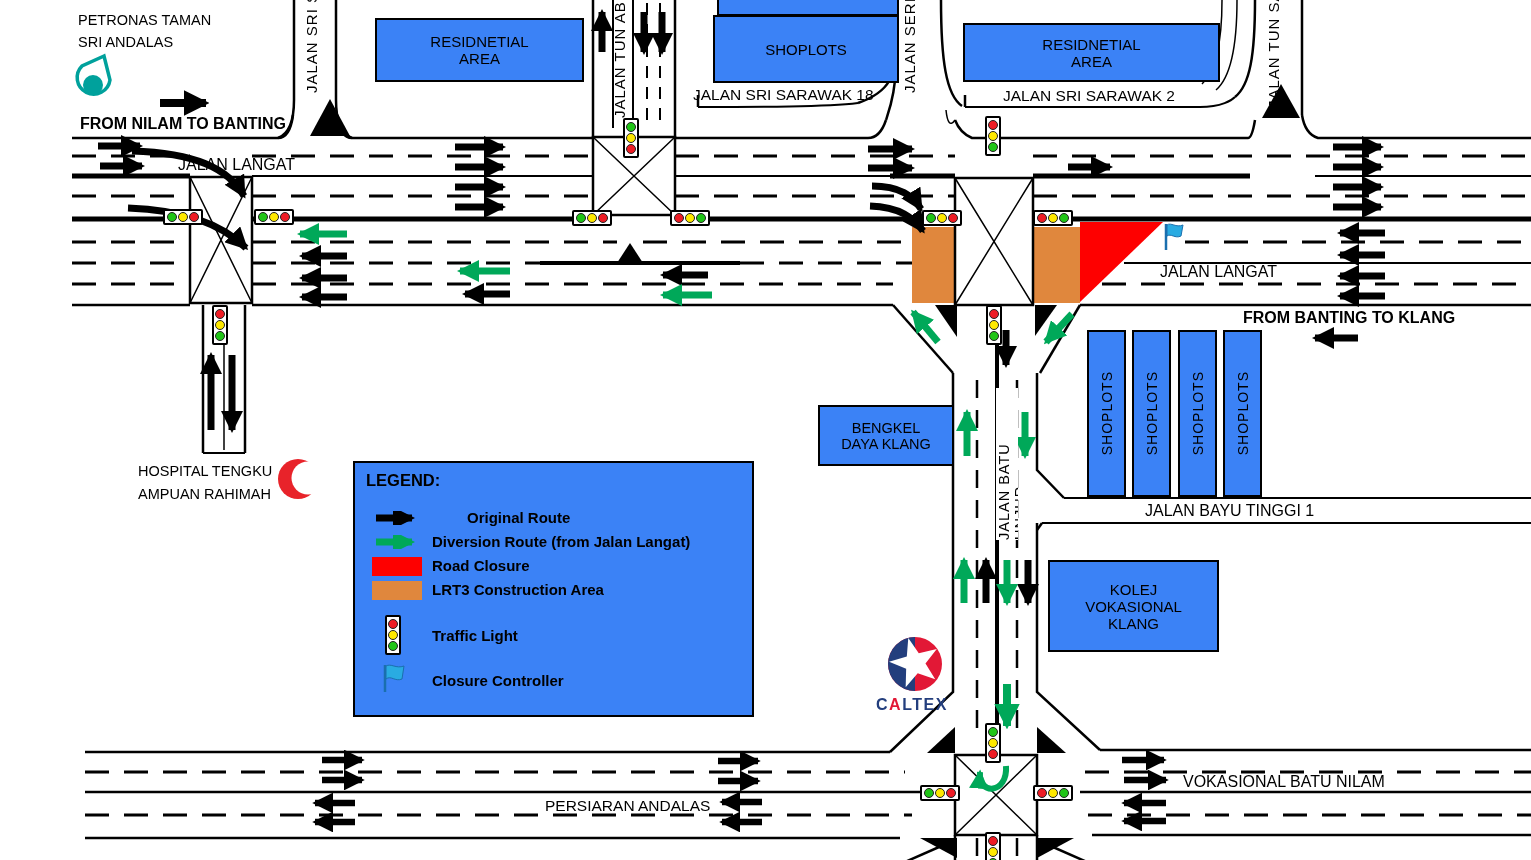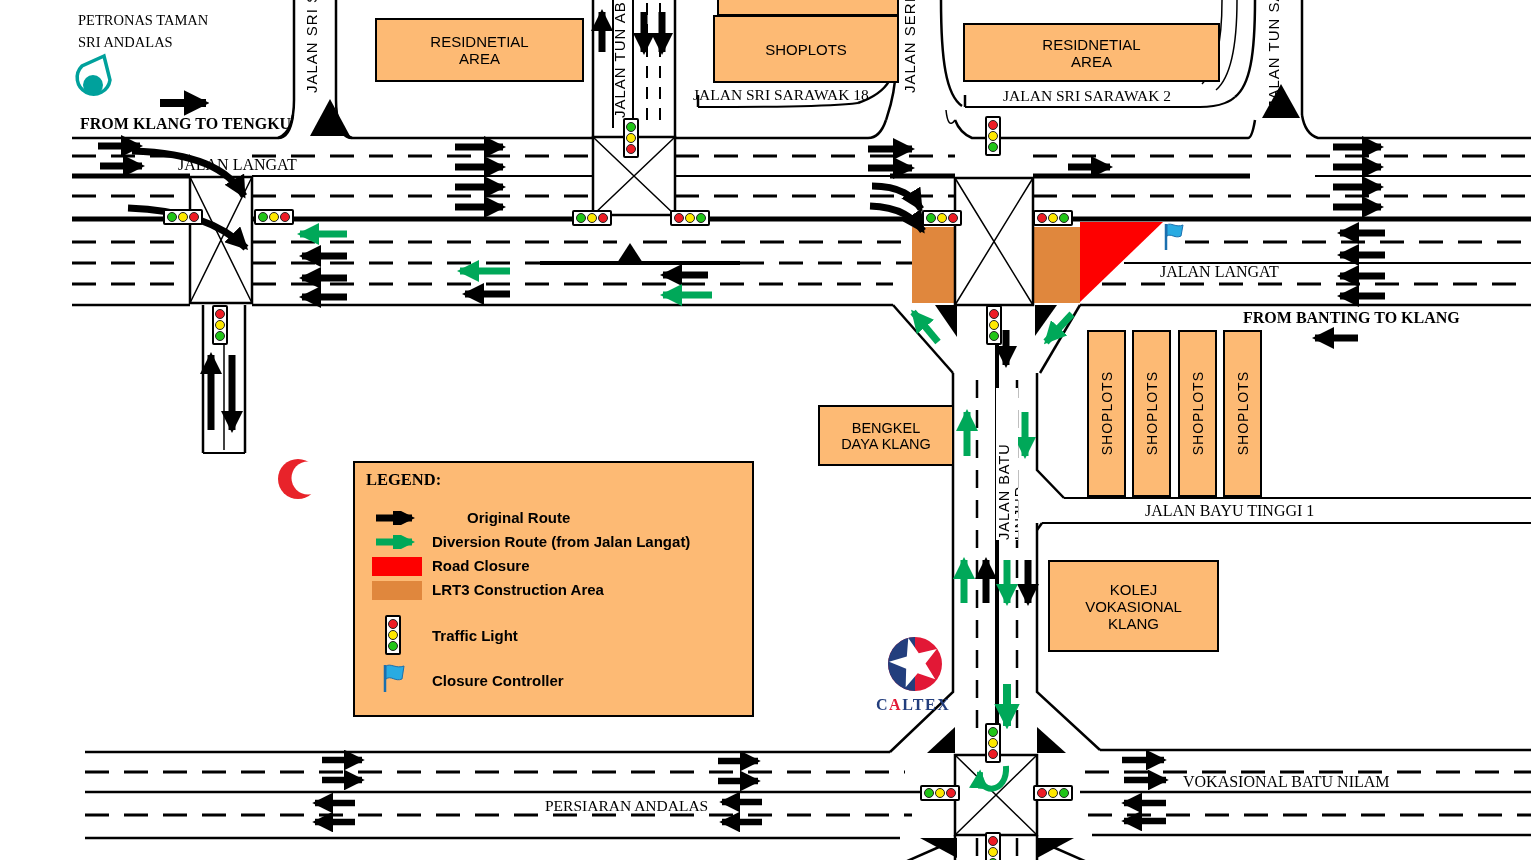--- a/index.html
+++ b/index.html
@@ -1,21 +1,21 @@
 <!DOCTYPE html>
 <html><head>
 <meta charset="utf-8">
 <style>
   html,body{margin:0;padding:0;background:#fff;}
   #stage{position:relative;width:1531px;height:860px;background:#fff;overflow:hidden;
          font-family:"Liberation Sans",sans-serif;color:#000;}
   #stage svg.base{position:absolute;left:0;top:0;}
-  .lbl{position:absolute;white-space:pre-line;line-height:1.25;font-family:Liberation Serif, serif;}
+  .lbl{position:absolute;white-space:pre-line;line-height:1.25;}
   .b{font-weight:bold;}
-  .box{position:absolute;background:#fdba74;border:2px solid #000;display:flex;
+  .box{position:absolute;background:#3b82f6;border:2px solid #000;display:flex;
        align-items:center;justify-content:center;text-align:center;white-space:pre-line;}
   .vtext{writing-mode:vertical-rl;transform:rotate(180deg);letter-spacing:1px;}
   .vlabel{position:absolute;overflow:hidden;display:flex;align-items:flex-start;}
   .vlabel .vtext{height:100%;}
   
   .tl{position:absolute;display:flex;gap:1px;background:#fff;border:2px solid #000;
       border-radius:2px;padding:1px 2px;align-items:center;justify-content:center;}
   .tl.v{flex-direction:column;padding:2px 1px;}
   .tl i{display:block;width:8px;height:8px;border-radius:50%;border:1px solid #222;}
   .bR{background:#ee1c25;} .bY{background:#ffe900;} .bG{background:#20c517;}
@@ -283,26 +283,28 @@
   <span class="vtext" style="font-size:14px;">SHOPLOTS</span></div>
 <div class="box" style="left:1132px;top:330px;width:35px;height:163px;">
   <span class="vtext" style="font-size:14px;">SHOPLOTS</span></div>
 <div class="box" style="left:1178px;top:330px;width:35px;height:163px;">
   <span class="vtext" style="font-size:14px;">SHOPLOTS</span></div>
 <div class="box" style="left:1223px;top:330px;width:35px;height:163px;">
   <span class="vtext" style="font-size:14px;">SHOPLOTS</span></div>
 
 <div class="lbl" style="left:78px;top:10px;font-size:14.5px;line-height:1.5;">PETRONAS TAMAN
 SRI ANDALAS</div>
-<div class="lbl b" style="left:80px;top:114px;font-size:16px;">FROM KLANG TO TENGKU</div>
+<div class="lbl b" style="left:80px;top:114px;font-size:16px;">FROM NILAM TO BANTING</div>
 <div class="lbl" style="left:178px;top:155px;font-size:16px;">JALAN LANGAT</div>
 <div class="lbl" style="left:693px;top:85px;font-size:15.5px;">JALAN SRI SARAWAK 18</div>
 <div class="lbl" style="left:1003px;top:86px;font-size:15.5px;">JALAN SRI SARAWAK 2</div>
 <div class="lbl" style="left:1160px;top:262px;font-size:16px;">JALAN LANGAT</div>
 <div class="lbl b" style="left:1243px;top:308px;font-size:16px;">FROM BANTING TO KLANG</div>
+<div class="lbl" style="left:138px;top:460px;font-size:14.5px;line-height:1.6;">HOSPITAL TENGKU
+AMPUAN RAHIMAH</div>
 <div class="lbl" style="left:1145px;top:501px;font-size:16px;">JALAN BAYU TINGGI 1</div>
 <div class="lbl" style="left:545px;top:796px;font-size:15.5px;">PERSIARAN ANDALAS</div>
 <div class="lbl" style="left:1183px;top:772px;font-size:16px;">VOKASIONAL BATU NILAM</div>
 <div class="lbl b" style="left:876px;top:695px;font-size:16px;letter-spacing:1.5px;color:#233e7d;"><span>C</span><span style="color:#e21836;">A</span><span>LTEX</span></div>
 
 <div class="vlabel" style="left:303px;top:-37px;width:24px;height:130px;">
   <span class="vtext" style="font-size:15px;">JALAN SRI SE</span>
     </div>
 <div class="vlabel" style="left:611px;top:-22px;width:24px;height:140px;">
   <span class="vtext" style="font-size:15px;">JALAN TUN ABD</span>

